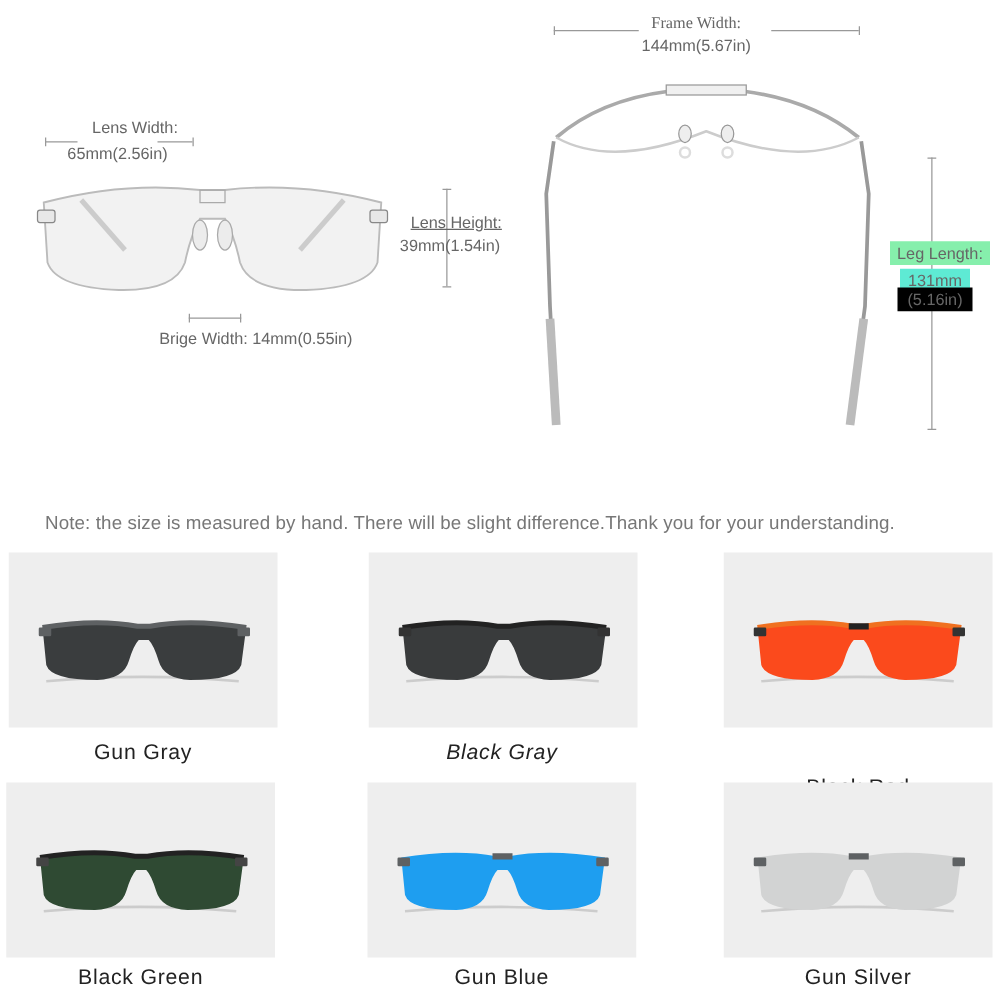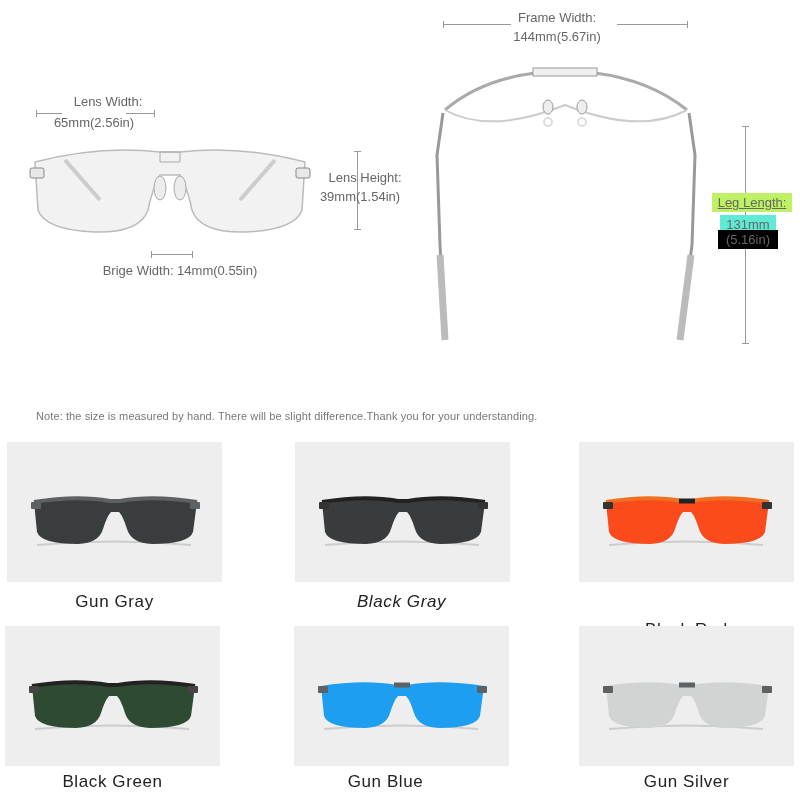--- a/index.html
+++ b/index.html
@@ -3,21 +3,21 @@
 <meta charset="utf-8">
 <style>
   * { box-sizing: border-box; margin: 0; padding: 0; }
   body { width: 800px; height: 800px; background: #ffffff; font-family: "Liberation Sans", sans-serif; color: #555; position: relative; overflow: hidden; }
   .abs { position: absolute; }
   .dim-text { font-size: 13px; color: #666; text-align: center; line-height: 19px; white-space: nowrap; }
   .hline { position: absolute; height: 1px; background: #999; }
   .vline { position: absolute; width: 1px; background: #999; }
   .tick-v { position: absolute; width: 1px; height: 7px; background: #999; }
   .tick-h { position: absolute; height: 1px; width: 7px; background: #999; }
-  .note { position: absolute; left: 36px; top: 410px; font-size: 11px; color: #777; white-space: nowrap; letter-spacing: 0.1px; }
+  .note { position: absolute; left: 36px; top: 410px; font-size: 15px; color: #777; white-space: nowrap; letter-spacing: 0.1px; }
   .panel { position: absolute; background: #eeeeee; overflow: hidden; }
   .caption { position: absolute; font-size: 17px; color: #222; text-align: center; letter-spacing: 0.6px; white-space: nowrap; }
   svg { display: block; }
 </style>
 </head>
 <body>
 
 <div>
 
   <div class="abs dim-text" style="left:58px; top:92px; width:100px;">Lens Width:</div>
@@ -36,35 +36,35 @@
       <rect x="10" y="28" width="14" height="10" rx="2" fill="#e8e8e8" stroke="#888"></rect>
       <rect x="276" y="28" width="14" height="10" rx="2" fill="#e8e8e8" stroke="#888"></rect>
       <path d="M45 20 L80 60" stroke="#ccc" stroke-width="4" fill="none"></path>
       <path d="M255 20 L220 60" stroke="#ccc" stroke-width="4" fill="none"></path>
     </svg>
   </div>
 
   <div class="vline" style="left:357px; top:151px; height:78px;"></div>
   <div class="tick-h" style="left:354px; top:151px;"></div>
   <div class="tick-h" style="left:354px; top:229px;"></div>
-  <div class="abs dim-text" style="left:320px; top:168px; width:90px;">Lens Height:</div>
+  <div class="abs dim-text" style="left:320px; top:168px; width:90px;text-decoration:underline;">Lens Height:</div>
   <div class="abs dim-text" style="left:312px; top:187px; width:96px;">39mm(1.54in)</div>
 
   <div class="hline" style="left:151px; top:254px; width:42px;"></div>
   <div class="tick-v" style="left:151px; top:251px;"></div>
   <div class="tick-v" style="left:192px; top:251px;"></div>
-  <div class="abs dim-text" style="left:90px; top:261px; width:180px;">Brige Width: 14mm(0.55in)</div>
+  <div class="abs dim-text" style="left:102px; top:261px; width:180px;text-align:right;">Brige Width: 14mm(0.55in)</div>
 </div>
 
 <div>
   <div class="hline" style="left:443px; top:24px; width:68px;"></div>
   <div class="tick-v" style="left:443px; top:21px;"></div>
   <div class="hline" style="left:617px; top:24px; width:70px;"></div>
   <div class="tick-v" style="left:687px; top:21px;"></div>
-  <div class="abs dim-text" style="left:507px; top:8px; width:100px;">Frame Width:</div>
+  <div class="abs dim-text" style="left:507px; top:8px; width:100px;font-family:Liberation Serif, serif;">Frame Width:</div>
   <div class="abs dim-text" style="left:500px; top:27px; width:114px;">144mm(5.67in)</div>
 
   <div class="abs" style="left:430px; top:65px;">
     <svg width="270" height="285" viewBox="0 0 270 285">
       <path d="M15 45 Q50 15 105 8 L165 8 Q220 15 257 45" fill="none" stroke="#aaa" stroke-width="3"></path>
       <rect x="103" y="3" width="64" height="8" fill="#f0f0f0" stroke="#999"></rect>
       <path d="M15 45 Q60 70 135 40 Q210 70 257 45" fill="none" stroke="#ccc" stroke-width="2"></path>
       <ellipse cx="118" cy="42" rx="5" ry="7" fill="#eee" stroke="#999"></ellipse>
       <ellipse cx="152" cy="42" rx="5" ry="7" fill="#eee" stroke="#999"></ellipse>
       <circle cx="118" cy="57" r="4" fill="none" stroke="#ddd" stroke-width="2"></circle>
@@ -72,21 +72,21 @@
       <path d="M13 48 L7 90 L10 180 L15 270" fill="none" stroke="#999" stroke-width="3"></path>
       <path d="M259 48 L265 90 L262 180 L250 270" fill="none" stroke="#999" stroke-width="3"></path>
       <path d="M10 190 L15 275" fill="none" stroke="#bbb" stroke-width="7"></path>
       <path d="M261 190 L250 275" fill="none" stroke="#bbb" stroke-width="7"></path>
     </svg>
   </div>
 
   <div class="vline" style="left:745px; top:126px; height:218px;"></div>
   <div class="tick-h" style="left:742px; top:126px;"></div>
   <div class="tick-h" style="left:742px; top:343px;"></div>
-  <div class="abs dim-text" style="left:712px; top:193px; width:80px; background:#bef264;text-decoration:underline;">Leg Length:</div>
+  <div class="abs dim-text" style="left:712px; top:193px; width:80px; background:#86efac;">Leg Length:</div>
   <div class="abs dim-text" style="left:720px; top:215px; width:56px; background:#5eead4;">131mm</div>
   <div class="abs dim-text" style="left:718px; top:230px; width:60px; background:#000000;">(5.16in)</div>
 </div>
 
 <div class="note">Note: the size is measured by hand. There will be slight difference.Thank you for your understanding.</div>
 
 <div>
 
   <div class="panel" style="left:7px; top:442px; width:215px; height:140px;">
     <svg class="glasses" width="215" height="140" viewBox="0 0 215 140">
@@ -135,21 +135,21 @@
 
   <div class="panel" style="left:294px; top:626px; width:215px; height:140px;">
     <svg width="215" height="140" viewBox="0 0 215 140">
       <path d="M30 103 Q107 96 184 103" stroke="#ccc" stroke-width="2" fill="none"></path>
       <path d="M27 60 Q70 53 103 59 L113 59 Q146 53 190 60 L186 90 Q182 102 145 102 Q124 101 120 87 Q116 74 112 70 L104 70 Q100 74 96 87 Q92 101 71 102 Q34 102 30 90 Z" fill="#1e9ef0"></path>
       <path d="M100 59 L116 59" stroke="#5e6163" stroke-width="5"></path>
       <rect x="24" y="60" width="10" height="7" rx="1" fill="#5e6163"></rect>
       <rect x="183" y="60" width="10" height="7" rx="1" fill="#5e6163"></rect>
     </svg>
   </div>
-  <div class="caption" style="left:278px; top:772px; width:215px;">Gun Blue</div>
+  <div class="caption" style="left:294px; top:772px; width:215px;">Gun Blue</div>
 
   <div class="panel" style="left:579px; top:626px; width:215px; height:140px;">
     <svg width="215" height="140" viewBox="0 0 215 140">
       <path d="M30 103 Q107 96 184 103" stroke="#ccc" stroke-width="2" fill="none"></path>
       <path d="M27 60 Q70 53 103 59 L113 59 Q146 53 190 60 L186 90 Q182 102 145 102 Q124 101 120 87 Q116 74 112 70 L104 70 Q100 74 96 87 Q92 101 71 102 Q34 102 30 90 Z" fill="#d2d3d3"></path>
       <path d="M100 59 L116 59" stroke="#5e6163" stroke-width="5"></path>
       <rect x="24" y="60" width="10" height="7" rx="1" fill="#5e6163"></rect>
       <rect x="183" y="60" width="10" height="7" rx="1" fill="#5e6163"></rect>
     </svg>
   </div>

